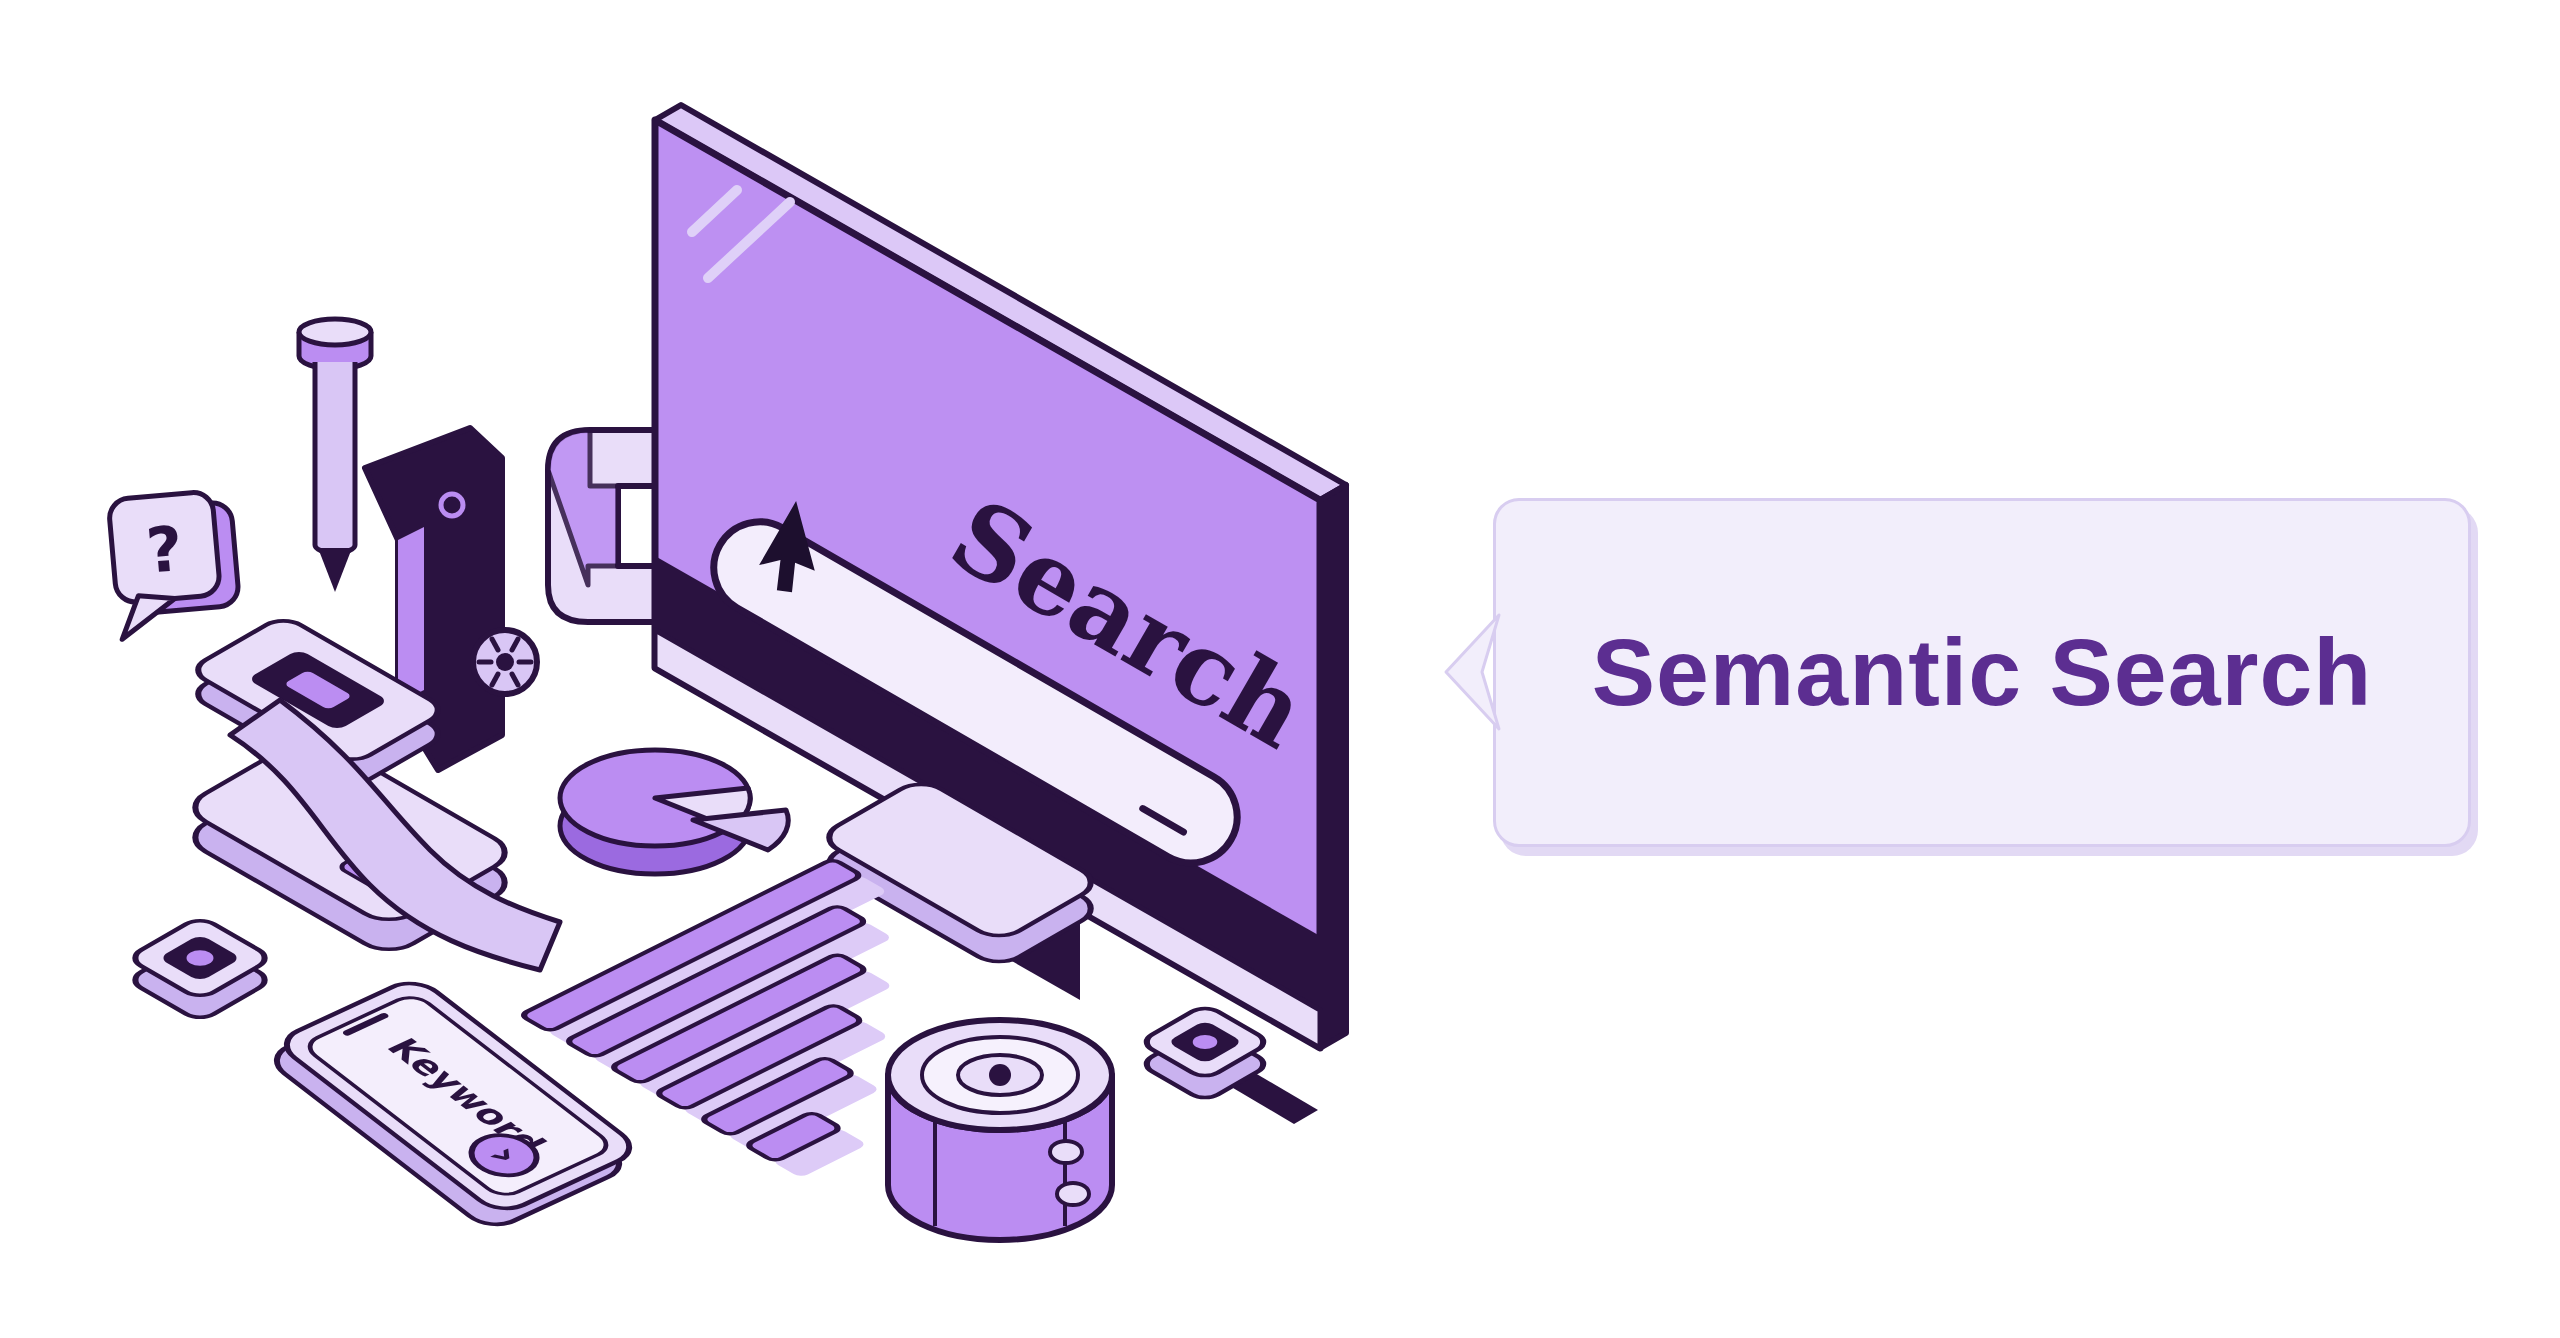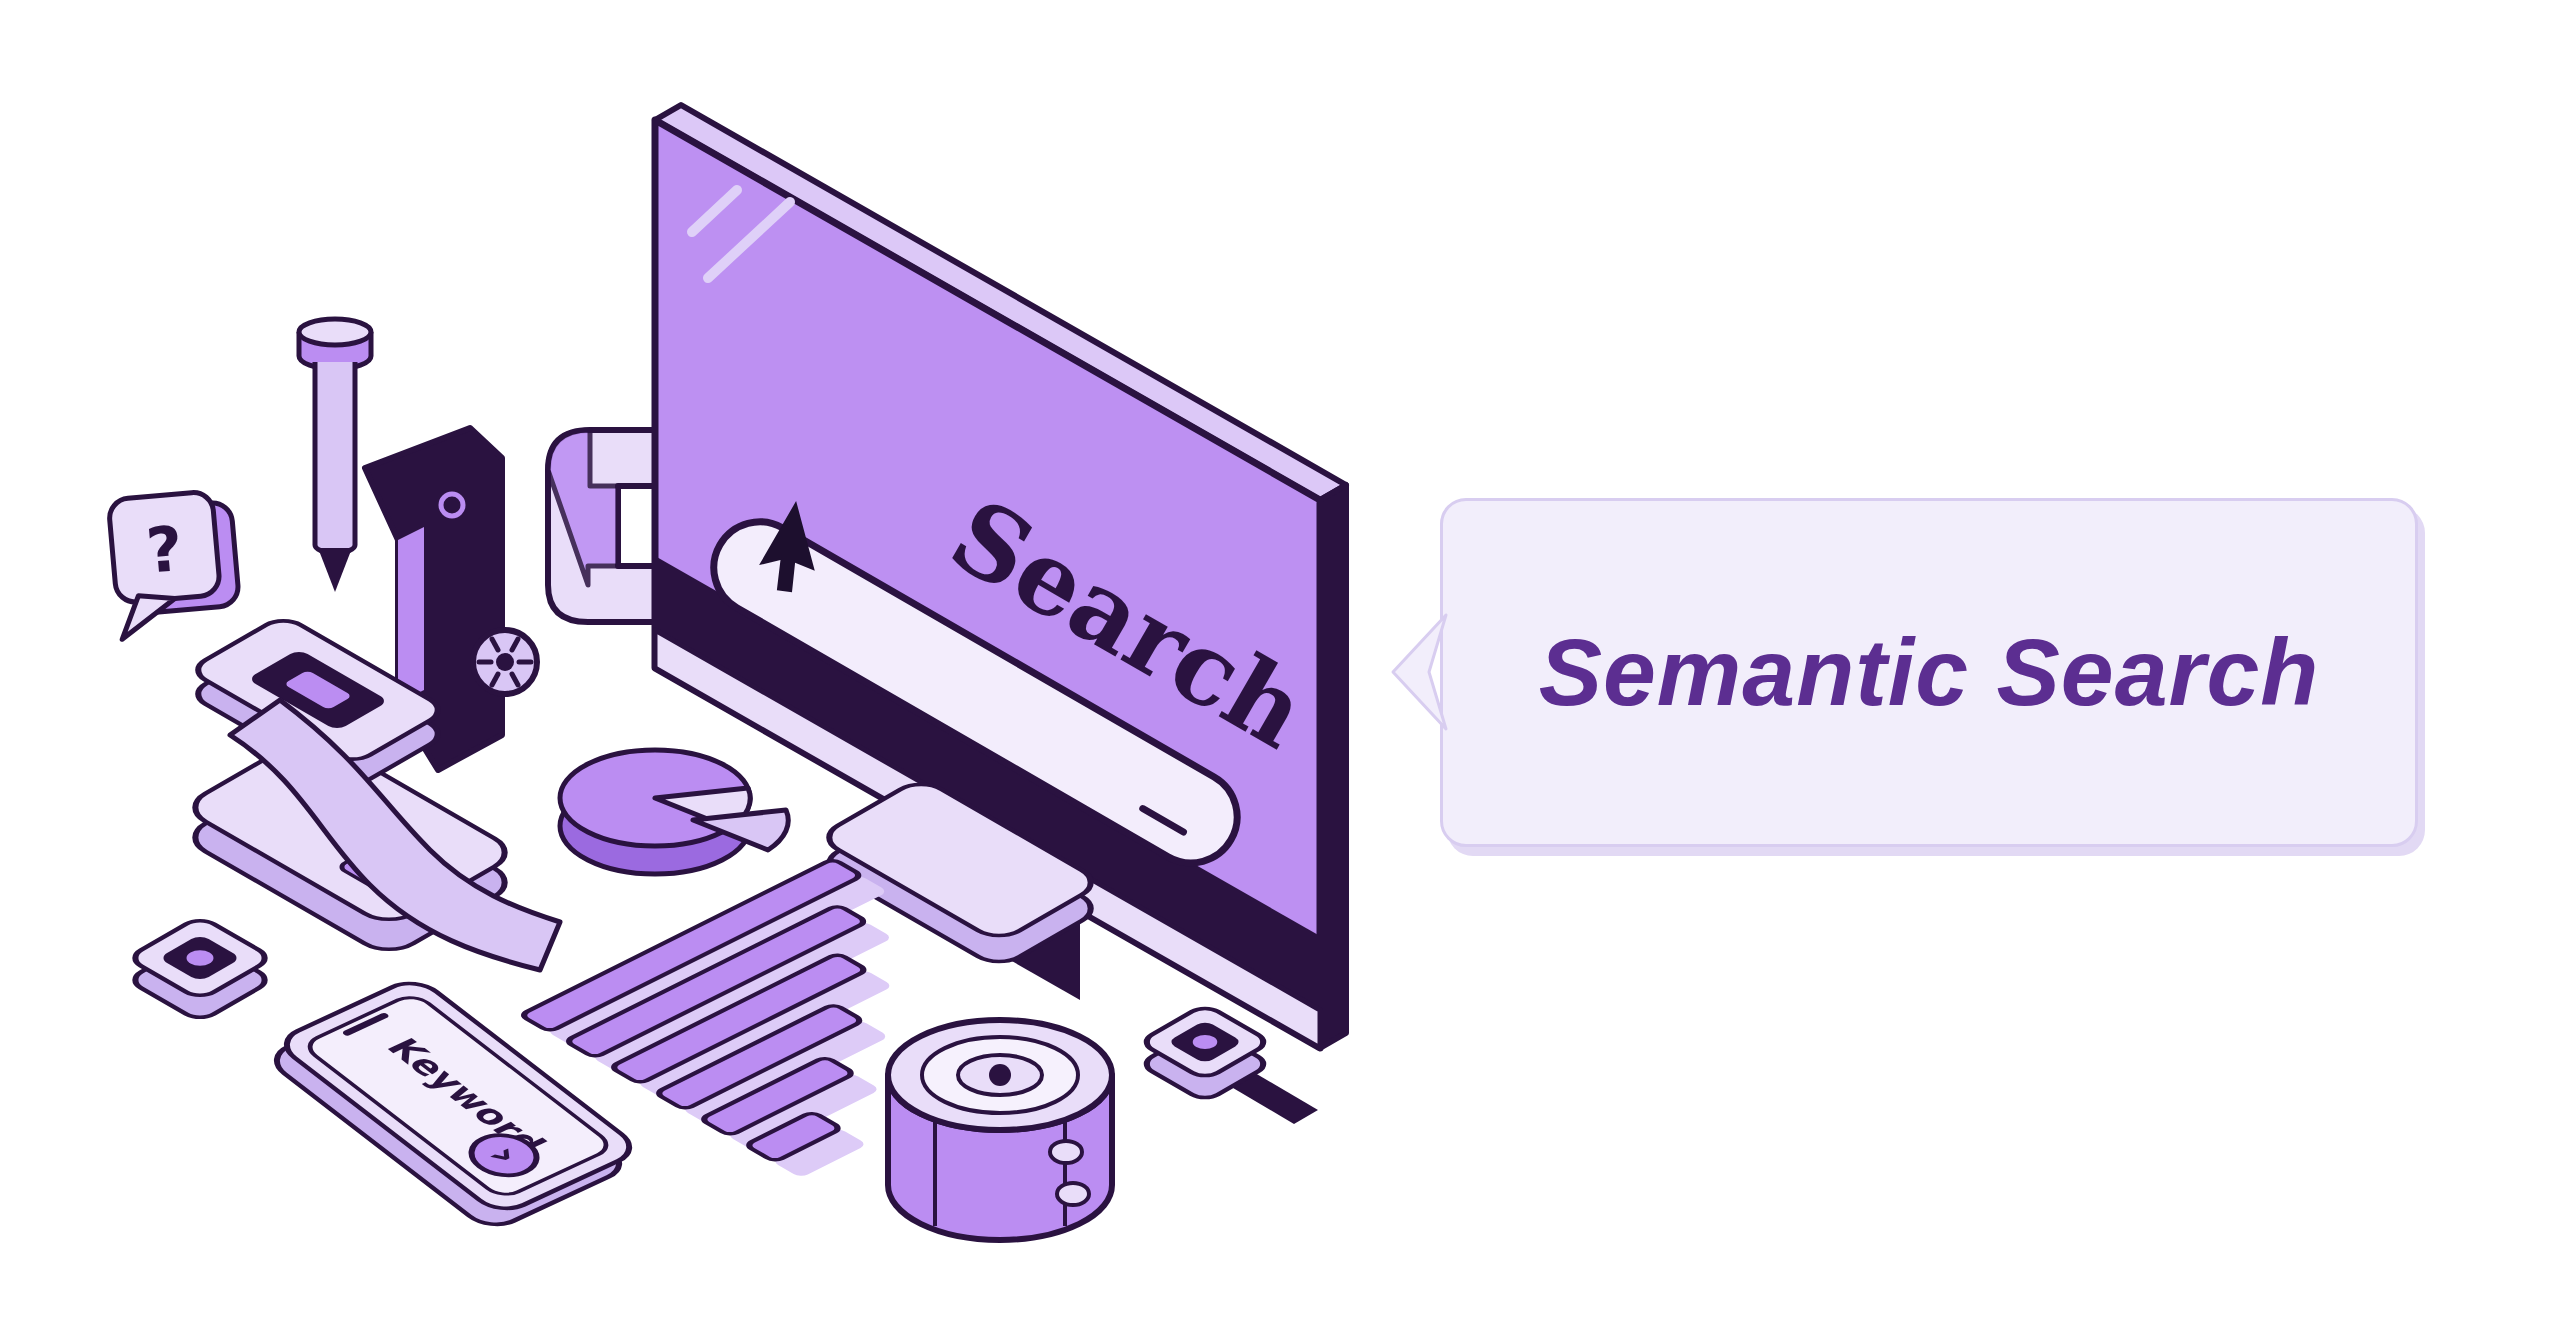--- a/index.html
+++ b/index.html
@@ -1,23 +1,23 @@
 <!DOCTYPE html>
 <html><head>
 <meta charset="utf-8">
 <style>
   html,body{margin:0;padding:0;background:#ffffff;}
   .page{position:relative;width:2560px;height:1338px;background:#ffffff;overflow:hidden;
         font-family:"Liberation Sans",sans-serif;}
   .illustration{position:absolute;left:0;top:0;width:2560px;height:1338px;}
   .callout{
-    position:absolute;left:1440px;top:498px;width:972px;height:343px;
+    position:absolute;left:1493px;top:498px;width:972px;height:343px;
     background:#f2eefb;border:3px solid #d8cdf0;border-radius:26px;
     box-shadow:7px 9px 0 #e2d9f4;
-    display:flex;align-items:center;justify-content:center;font-style:italic;
+    display:flex;align-items:center;justify-content:center;
   }
   .callout-text{
     font-family:"Liberation Sans",sans-serif;font-weight:bold;font-size:95px;
     letter-spacing:1px;color:#5c2e91;white-space:nowrap;
   }
   .callout-tail{position:absolute;left:-52px;top:112px;width:56px;height:118px;overflow:visible;}
   svg text{user-select:none;}
 </style>
 </head>
 <body>

